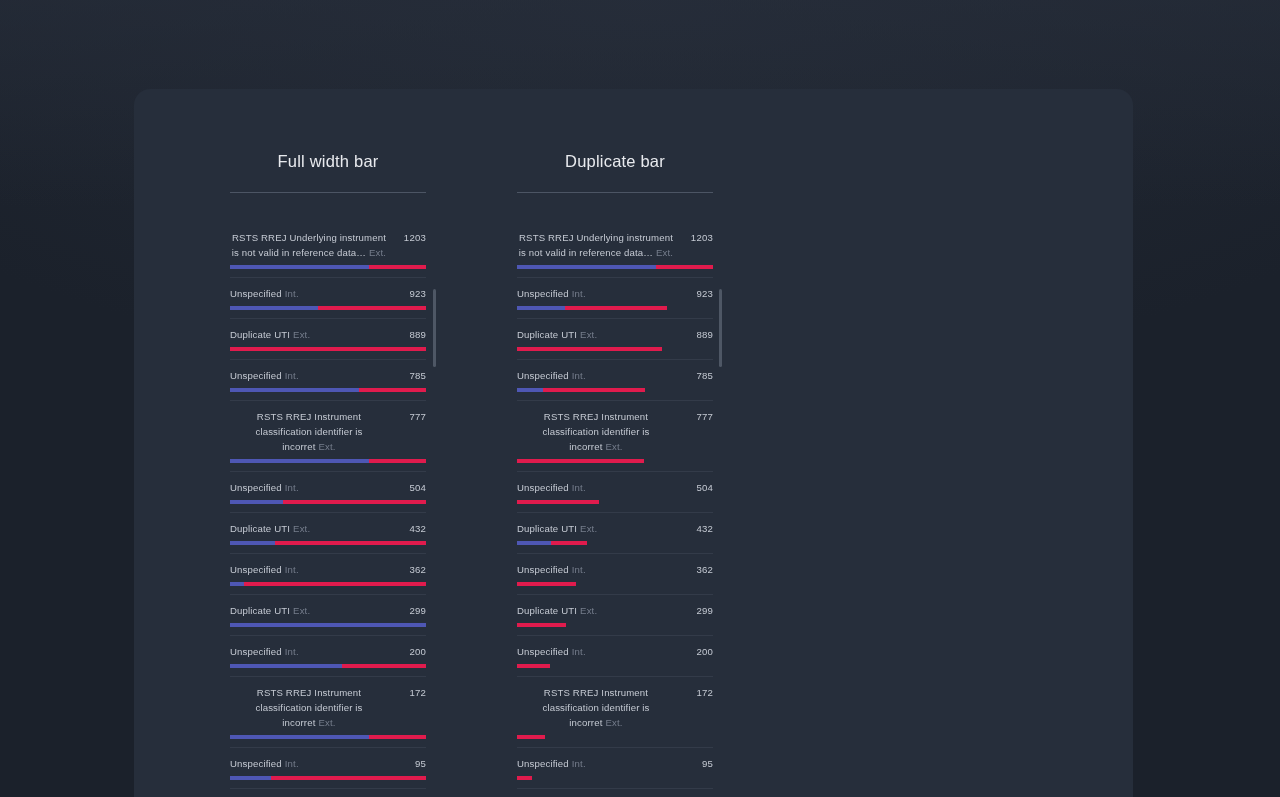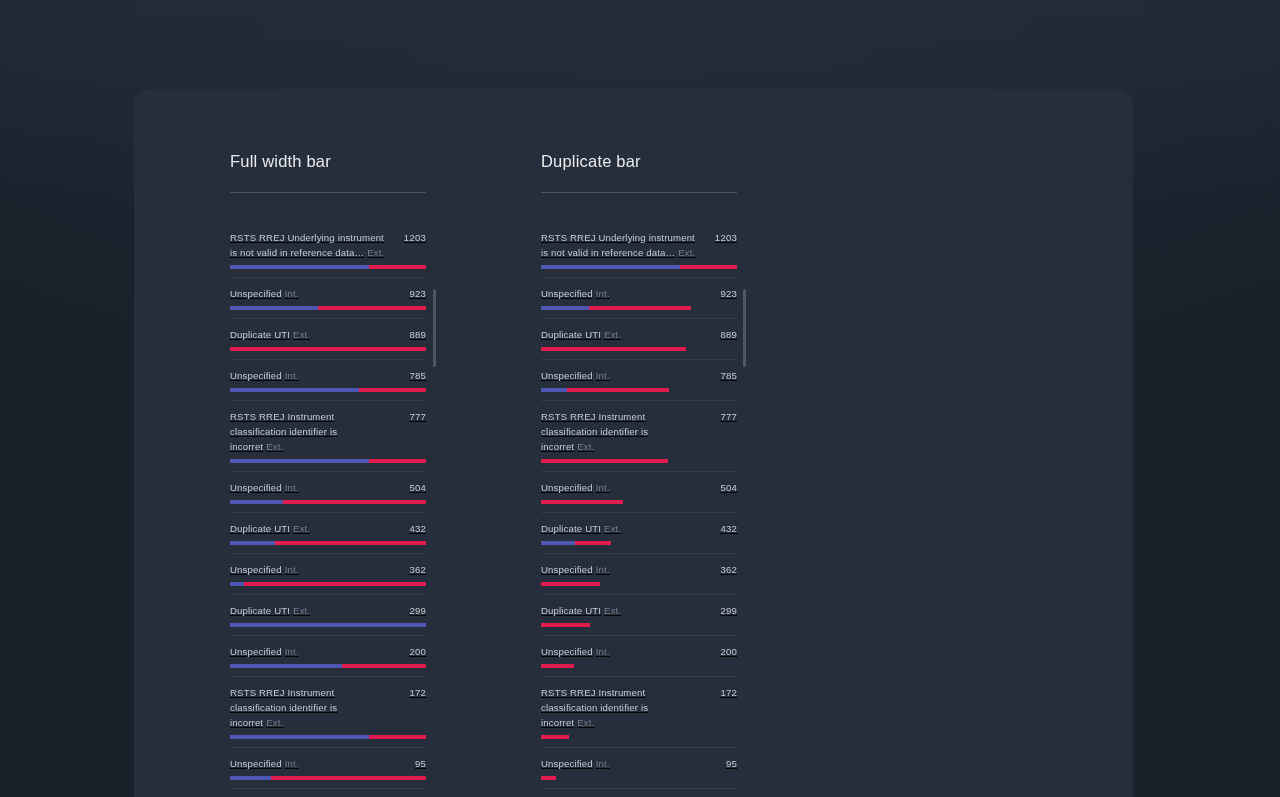--- a/index.html
+++ b/index.html
@@ -35,21 +35,22 @@
     background: #262e3b;
     border-radius: 16px 16px 0 0;
     overflow: hidden;
   }
 
   .card-inner {
     position: absolute;
     left: 0; top: 0; right: 0; bottom: 0;
     display: flex;
     padding: 62px 0 0 96px;
-    gap: 115px;
+    gap: 91px;
+    text-align: center;
   }
 
   .column {
     width: 196px;
     position: relative;
   }
 
   .col-title {
     font-size: 16.5px;
     font-weight: 400;
@@ -77,21 +78,20 @@
     border-bottom: 1px solid #333b49;
   }
   .row:first-child { }
 
   .row-head {
     display: flex;
     align-items: flex-start;
     justify-content: space-between;
     gap: 6px;
     padding-top: 8px;
-    text-decoration: underline;
   }
 
   .row-labels {
     font-size: 9.6px;
     line-height: 15px;
     color: #c5cad3;
     letter-spacing: 0.15px;
     max-width: 158px;
   }
 

